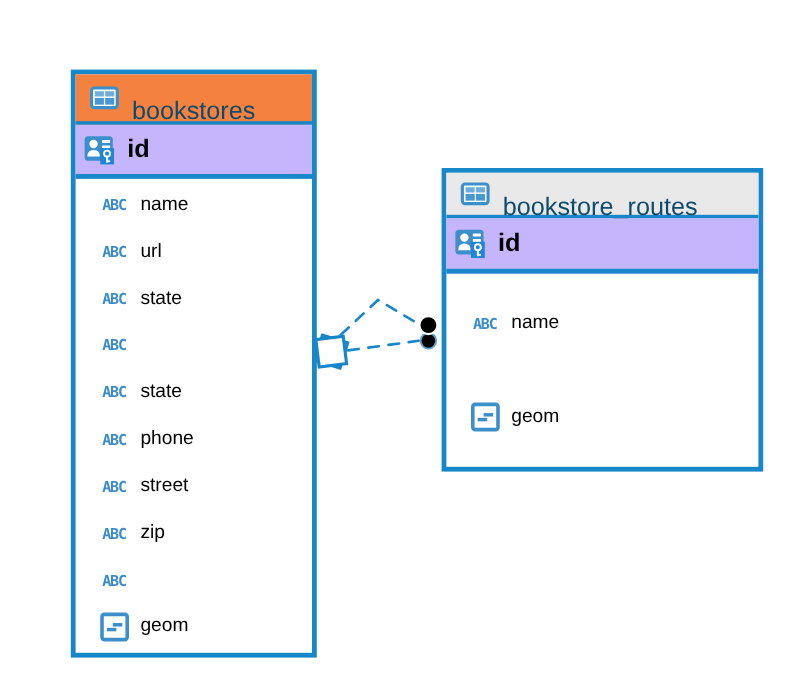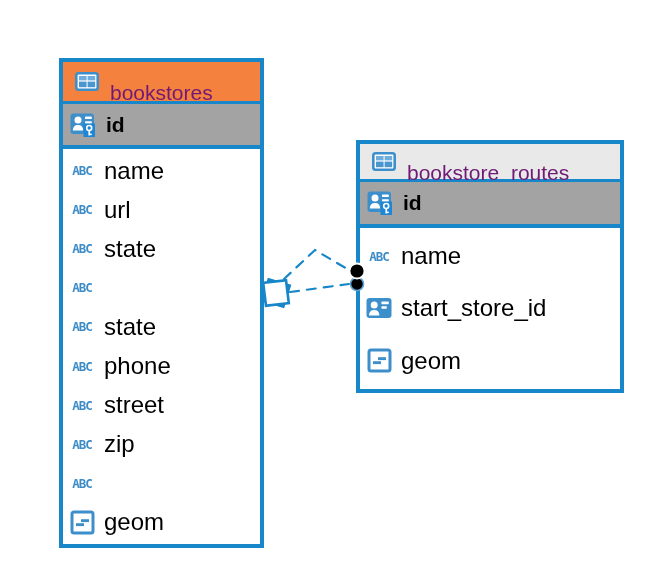--- a/index.html
+++ b/index.html
@@ -11,43 +11,43 @@
   html,body{margin:0;padding:0;}
   body{
     width:654px;height:570px;position:relative;background:#ffffff;
     font-family:"Liberation Sans",sans-serif;color:var(--text);overflow:hidden;
   }
   .erd-table{
     position:absolute;background:#ffffff;border:4px solid var(--blue);
     box-sizing:border-box;display:flex;flex-direction:column;z-index:1;
   }
   #table-bookstores{left:59px;top:58px;width:205px;height:490px;}
-  #table-routes{left:356px;top:140px;width:268px;height:253px;}
+  #table-routes{left:368px;top:140px;width:268px;height:253px;}
 
   .tbl-header{
     display:flex;align-items:center;gap:7px;padding-left:8px;
     border-bottom:3px solid var(--blue);flex-shrink:0;
   }
   #table-bookstores .tbl-header{height:39px;}
   #table-routes .tbl-header{height:35px;}
   .hdr-orange{background:#F5813E;}
   .hdr-gray{background:#E9E9E9;}
-  .tbl-title{font-size:21px;color:#701a75;letter-spacing:0;margin-top:23px;}
+  .tbl-title{font-size:21px;color:#0c4a6e;letter-spacing:0;margin-top:23px;}
 
   .pk-row{
     display:flex;align-items:center;gap:6px;padding-left:5px;
-    border-bottom:4px solid var(--blue);flex-shrink:0;background:#a3a3a3;
+    border-bottom:4px solid var(--blue);flex-shrink:0;background:#c4b5fd;
   }
   #table-bookstores .pk-row{height:41px;}
   #table-routes .pk-row{height:42px;}
   .pk-label{font-size:21px;font-weight:bold;}
 
   .col-rows{flex:1;display:flex;flex-direction:column;padding:2px 0;}
-  .col-row{flex:1;display:flex;align-items:center;gap:6px;padding-left:3px;}
-  .col-label{font-size:24px;}
+  .col-row{flex:1;display:flex;align-items:center;gap:6px;padding-left:16px;}
+  .col-label{font-size:16px;}
 
   .icon-cell{width:32px;display:flex;justify-content:center;align-items:center;flex-shrink:0;}
   .abc{
     font-family:"DejaVu Sans Mono",monospace;font-weight:bold;font-size:12.5px;
     letter-spacing:-1px;color:var(--abc-blue);
   }
   svg{display:block;}
   #connector-overlay{
     position:absolute;left:0;top:0;z-index:5;pointer-events:none;
   }
@@ -184,32 +184,20 @@
     </span>
     <span class="pk-label">id</span>
   </div>
 
   <div class="col-rows">
     <div class="col-row">
       <span class="icon-cell">
           <span class="abc">ABC</span>
         </span>
       <span class="col-label">name</span>
-    </div>
-    <div class="col-row">
-      <span class="icon-cell">
-        <svg width="27" height="22" viewBox="0 0 27 22">
-          <rect x="0.5" y="1" width="25" height="20" rx="3" fill="#3D8FCB"></rect>
-          <circle cx="8.2" cy="8" r="3.5" fill="#ffffff"></circle>
-          <path d="M3 18.5 q0 -5.6 5.2 -5.6 q5.2 0 5.2 5.6 z" fill="#ffffff"></path>
-          <rect x="15.4" y="4.6" width="7.4" height="2.6" rx="0.6" fill="#ffffff"></rect>
-          <rect x="15.4" y="9.3" width="5.4" height="2.4" rx="0.6" fill="#ffffff"></rect>
-        </svg>
-      </span>
-      <span class="col-label">start_store_id</span>
     </div>
     <div class="col-row">
       <span class="icon-cell">
         <svg width="25" height="25" viewBox="0 0 25 25">
           <rect x="2" y="2" width="21" height="21" rx="2" fill="#ffffff" stroke="#3D8FCB" stroke-width="3"></rect>
           <rect x="11" y="9.2" width="8" height="2.9" fill="#3D8FCB"></rect>
           <rect x="6" y="13.2" width="8" height="2.9" fill="#3D8FCB"></rect>
         </svg>
       </span>
       <span class="col-label">geom</span>

